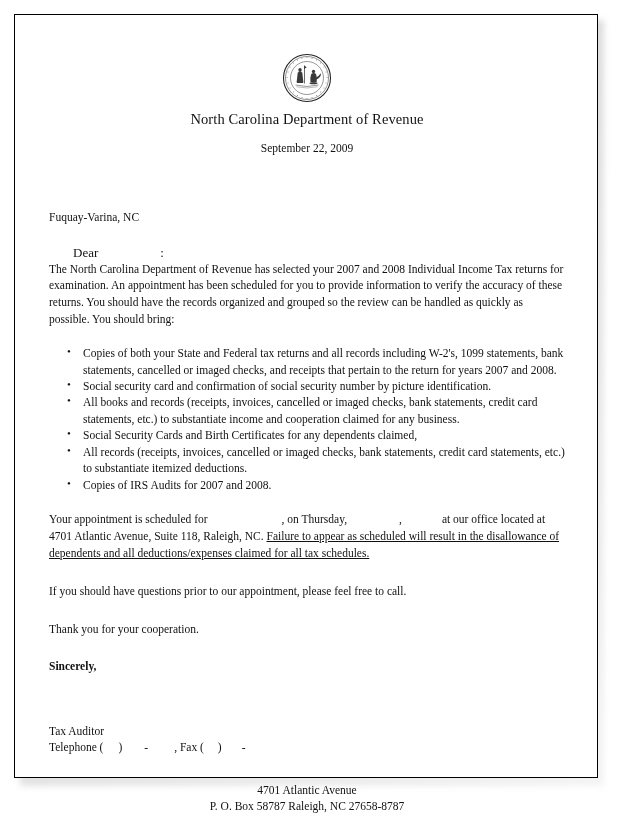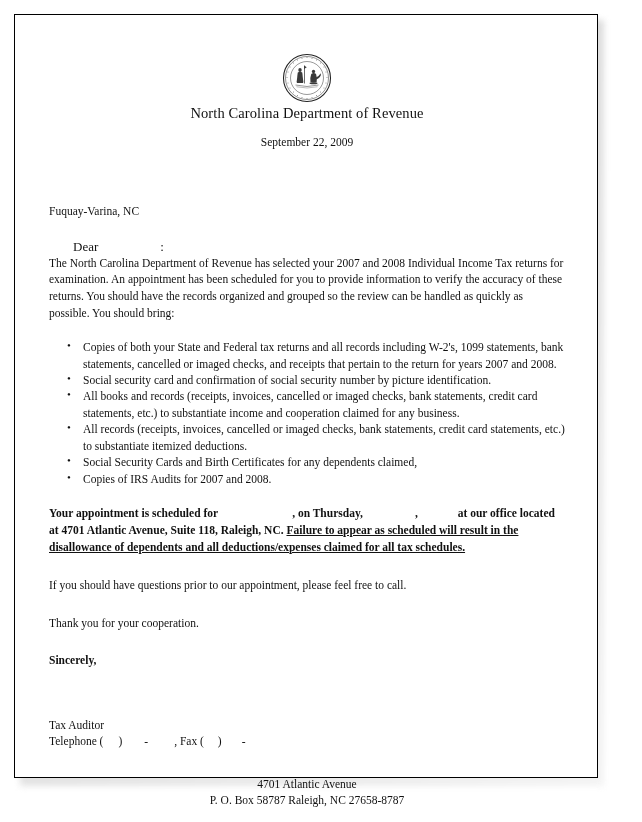--- a/index.html
+++ b/index.html
@@ -55,20 +55,21 @@
   }
   .seal {
     display: inline-block;
     width: 50px;
     height: 50px;
   }
 
   .org-title {
     text-align: center;
     font-size: 14.5px;
+    margin-top: 6px;
     letter-spacing: 0.1px;
     color: #111;
   }
 
   .letter-date {
     text-align: center;
     font-size: 11.5px;
     margin-top: 14px;
     color: #111;
   }
@@ -117,21 +118,21 @@
   ul.bullets > li::before {
     content: "\2022";
     position: absolute;
     left: 18px;
     top: -1px;
     font-size: 11px;
     color: #111;
   }
 
   
-  .para-appt { margin-top: 18px; font-weight: bold; }
+  .para-appt { margin-top: 18px; }
   .blank-sm { display: inline-block; width: 74px; }
   .blank-xs { display: inline-block; width: 52px; }
   .blank-xxs { display: inline-block; width: 40px; }
   .under { text-decoration: underline; }
 
   .para-questions { margin-top: 21px; }
   .para-thanks { margin-top: 21px; }
   .para-sincerely { margin-top: 21px; font-weight: bold; }
 
   
@@ -227,22 +228,22 @@
     <div class="salutation">
       <span>Dear</span><span class="sal-gap"></span><span>:</span>
     </div>
 
     <div class="para para-intro">The North Carolina Department of Revenue has selected your 2007 and 2008 Individual Income Tax returns for examination. An appointment has been scheduled for you to provide information to verify the accuracy of these returns. You should have the records organized and grouped so the review can be handled as quickly as possible. You should bring:</div>
 
     <ul class="bullets">
       <li>Copies of both your State and Federal tax returns and all records including W-2's, 1099 statements, bank statements, cancelled or imaged checks, and receipts that pertain to the return for years 2007 and 2008.</li>
       <li>Social security card and confirmation of social security number by picture identification.</li>
       <li>All books and records (receipts, invoices, cancelled or imaged checks, bank statements, credit card statements, etc.) to substantiate income and cooperation claimed for any business.</li>
+      <li>Social Security Cards and Birth Certificates for any dependents claimed,</li>
       <li>All records (receipts, invoices, cancelled or imaged checks, bank statements, credit card statements, etc.) to substantiate itemized deductions.</li>
-      <li>Social Security Cards and Birth Certificates for any dependents claimed,</li>
       <li>Copies of IRS Audits for 2007 and 2008.</li>
     </ul>
 
     <div class="para para-appt">
       <span>Your appointment is scheduled for</span><span class="blank-sm"></span><span>, on Thursday,</span><span class="blank-xs"></span><span>,</span><span class="blank-xxs"></span><span>at our office located at 4701 Atlantic Avenue, Suite 118, Raleigh, NC.</span>
       <span class="under">Failure to appear as scheduled will result in the disallowance of dependents and all deductions/expenses claimed for all tax schedules.</span>
     </div>
 
     <div class="para para-questions">If you should have questions prior to our appointment, please feel free to call.</div>
     <div class="para para-thanks">Thank you for your cooperation.</div>

